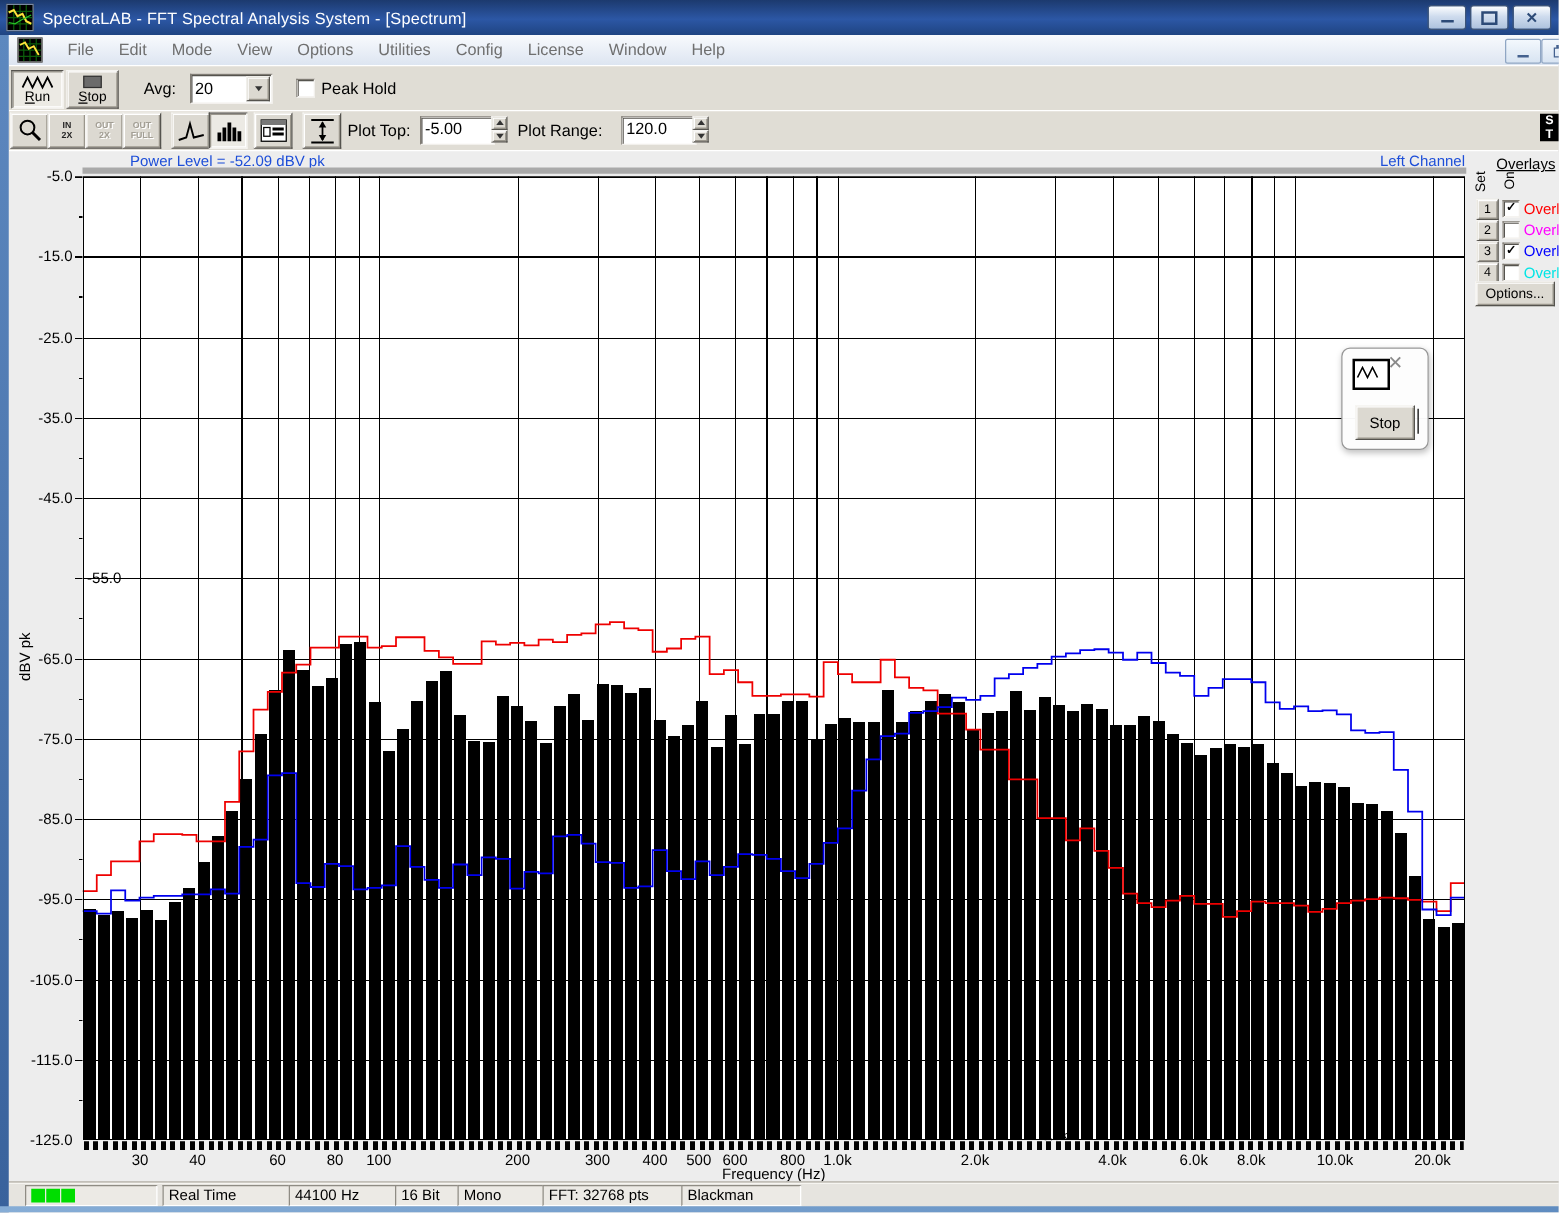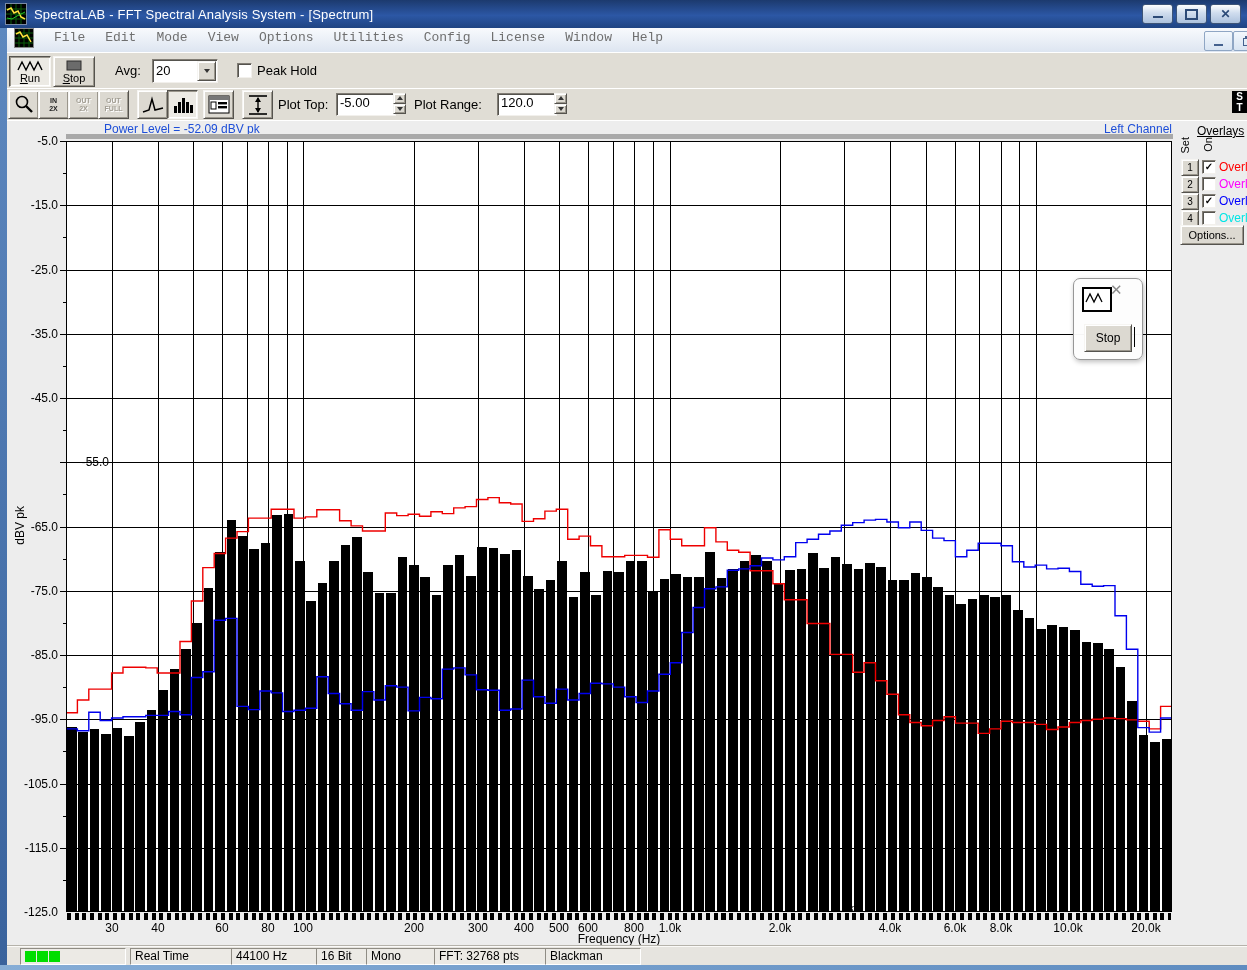--- a/index.html
+++ b/index.html
@@ -12,21 +12,21 @@
   .app-icon{width:20px;height:20px;margin:0 7px 0 5px;background:#000;border:1px solid #7a8aa5;position:relative;flex:0 0 auto;}
   .title-text{font-size:13px;letter-spacing:.2px;}
   .win-buttons{margin-left:auto;display:flex;gap:3px;padding-right:6px;}
   .win-btn{width:29px;height:18px;border:1px solid #3d5477;border-radius:3px;
     background:linear-gradient(#fdfefe,#cfdcee 45%,#adc2dd);display:flex;align-items:center;justify-content:center;}
   .glyph-min{width:10px;height:0;border-bottom:2px solid #2c4a77;margin-top:6px;}
   .glyph-max{width:9px;height:7px;border:2px solid #2c4a77;}
   .glyph-close{color:#2c4a77;font-size:12px;font-weight:bold;line-height:1;}
 
   .menubar{position:absolute;left:0;top:28px;width:100%;height:24px;
-    background:linear-gradient(#f8fafd,#dde5f1);border-bottom:1px solid #b6bfce;display:flex;align-items:flex-start;font-family:Liberation Mono, monospace;}
+    background:linear-gradient(#f8fafd,#dde5f1);border-bottom:1px solid #b6bfce;display:flex;align-items:center;}
   .menu-icon{width:18px;height:18px;margin:0 10px 0 14px;background:#000;border:1px solid #888;position:relative;flex:0 0 auto;}
   .menu-item{color:#6f6f6f;font-size:13px;padding:3px 10px;}
   .mdi-btn{position:absolute;top:3px;width:27px;height:18px;border:1px solid #8fa6c4;border-radius:2px;
     background:linear-gradient(#f3f8fd,#d8e4f2);display:flex;align-items:center;justify-content:center;}
   .glyph-mdimin{width:9px;height:0;border-bottom:2px solid #44618e;margin-top:7px;}
   .glyph-restore{width:7px;height:6px;border:1px solid #44618e;box-shadow:2px -2px 0 -0px #44618e;margin-top:2px;}
 
   
   .toolbar{position:absolute;left:7px;right:0;background:#e0ddd5;border-top:1px solid #fff;border-bottom:1px solid #9a978f;}
   #toolbar1{top:52px;height:35px;}
@@ -417,21 +417,21 @@
           <line x1="5" y1="739.5" x2="8" y2="739.5" stroke="#000" stroke-width="1" shape-rendering="crispEdges"></line>
           <line x1="2" y1="771.5" x2="8" y2="771.5" stroke="#000" stroke-width="1" shape-rendering="crispEdges"></line>
         </svg>
       </div>
     <div id="ylabels">
         <div class="ytick-label" style="left: 1px; top: 13px;">-5.0</div>
         <div class="ytick-label" style="left: 1px; top: 77px;">-15.0</div>
         <div class="ytick-label" style="left: 1px; top: 142px;">-25.0</div>
         <div class="ytick-label" style="left: 1px; top: 206px;">-35.0</div>
         <div class="ytick-label" style="left: 1px; top: 270px;">-45.0</div>
-        <div class="ytick-label" style="left: 17px; top: 334px; padding-left: 35px;">-55.0</div>
+        <div class="ytick-label" style="left: 5px; top: 334px; padding-left: 35px;">-55.0</div>
         <div class="ytick-label" style="left: 1px; top: 399px;">-65.0</div>
         <div class="ytick-label" style="left: 1px; top: 463px;">-75.0</div>
         <div class="ytick-label" style="left: 1px; top: 527px;">-85.0</div>
         <div class="ytick-label" style="left: 1px; top: 591px;">-95.0</div>
         <div class="ytick-label" style="left: 1px; top: 656px;">-105.0</div>
         <div class="ytick-label" style="left: 1px; top: 720px;">-115.0</div>
         <div class="ytick-label" style="left: 1px; top: 784px;">-125.0</div>
       </div>
     <div id="yaxis-title">dBV pk</div>
     <div id="xtickstrip"></div>

